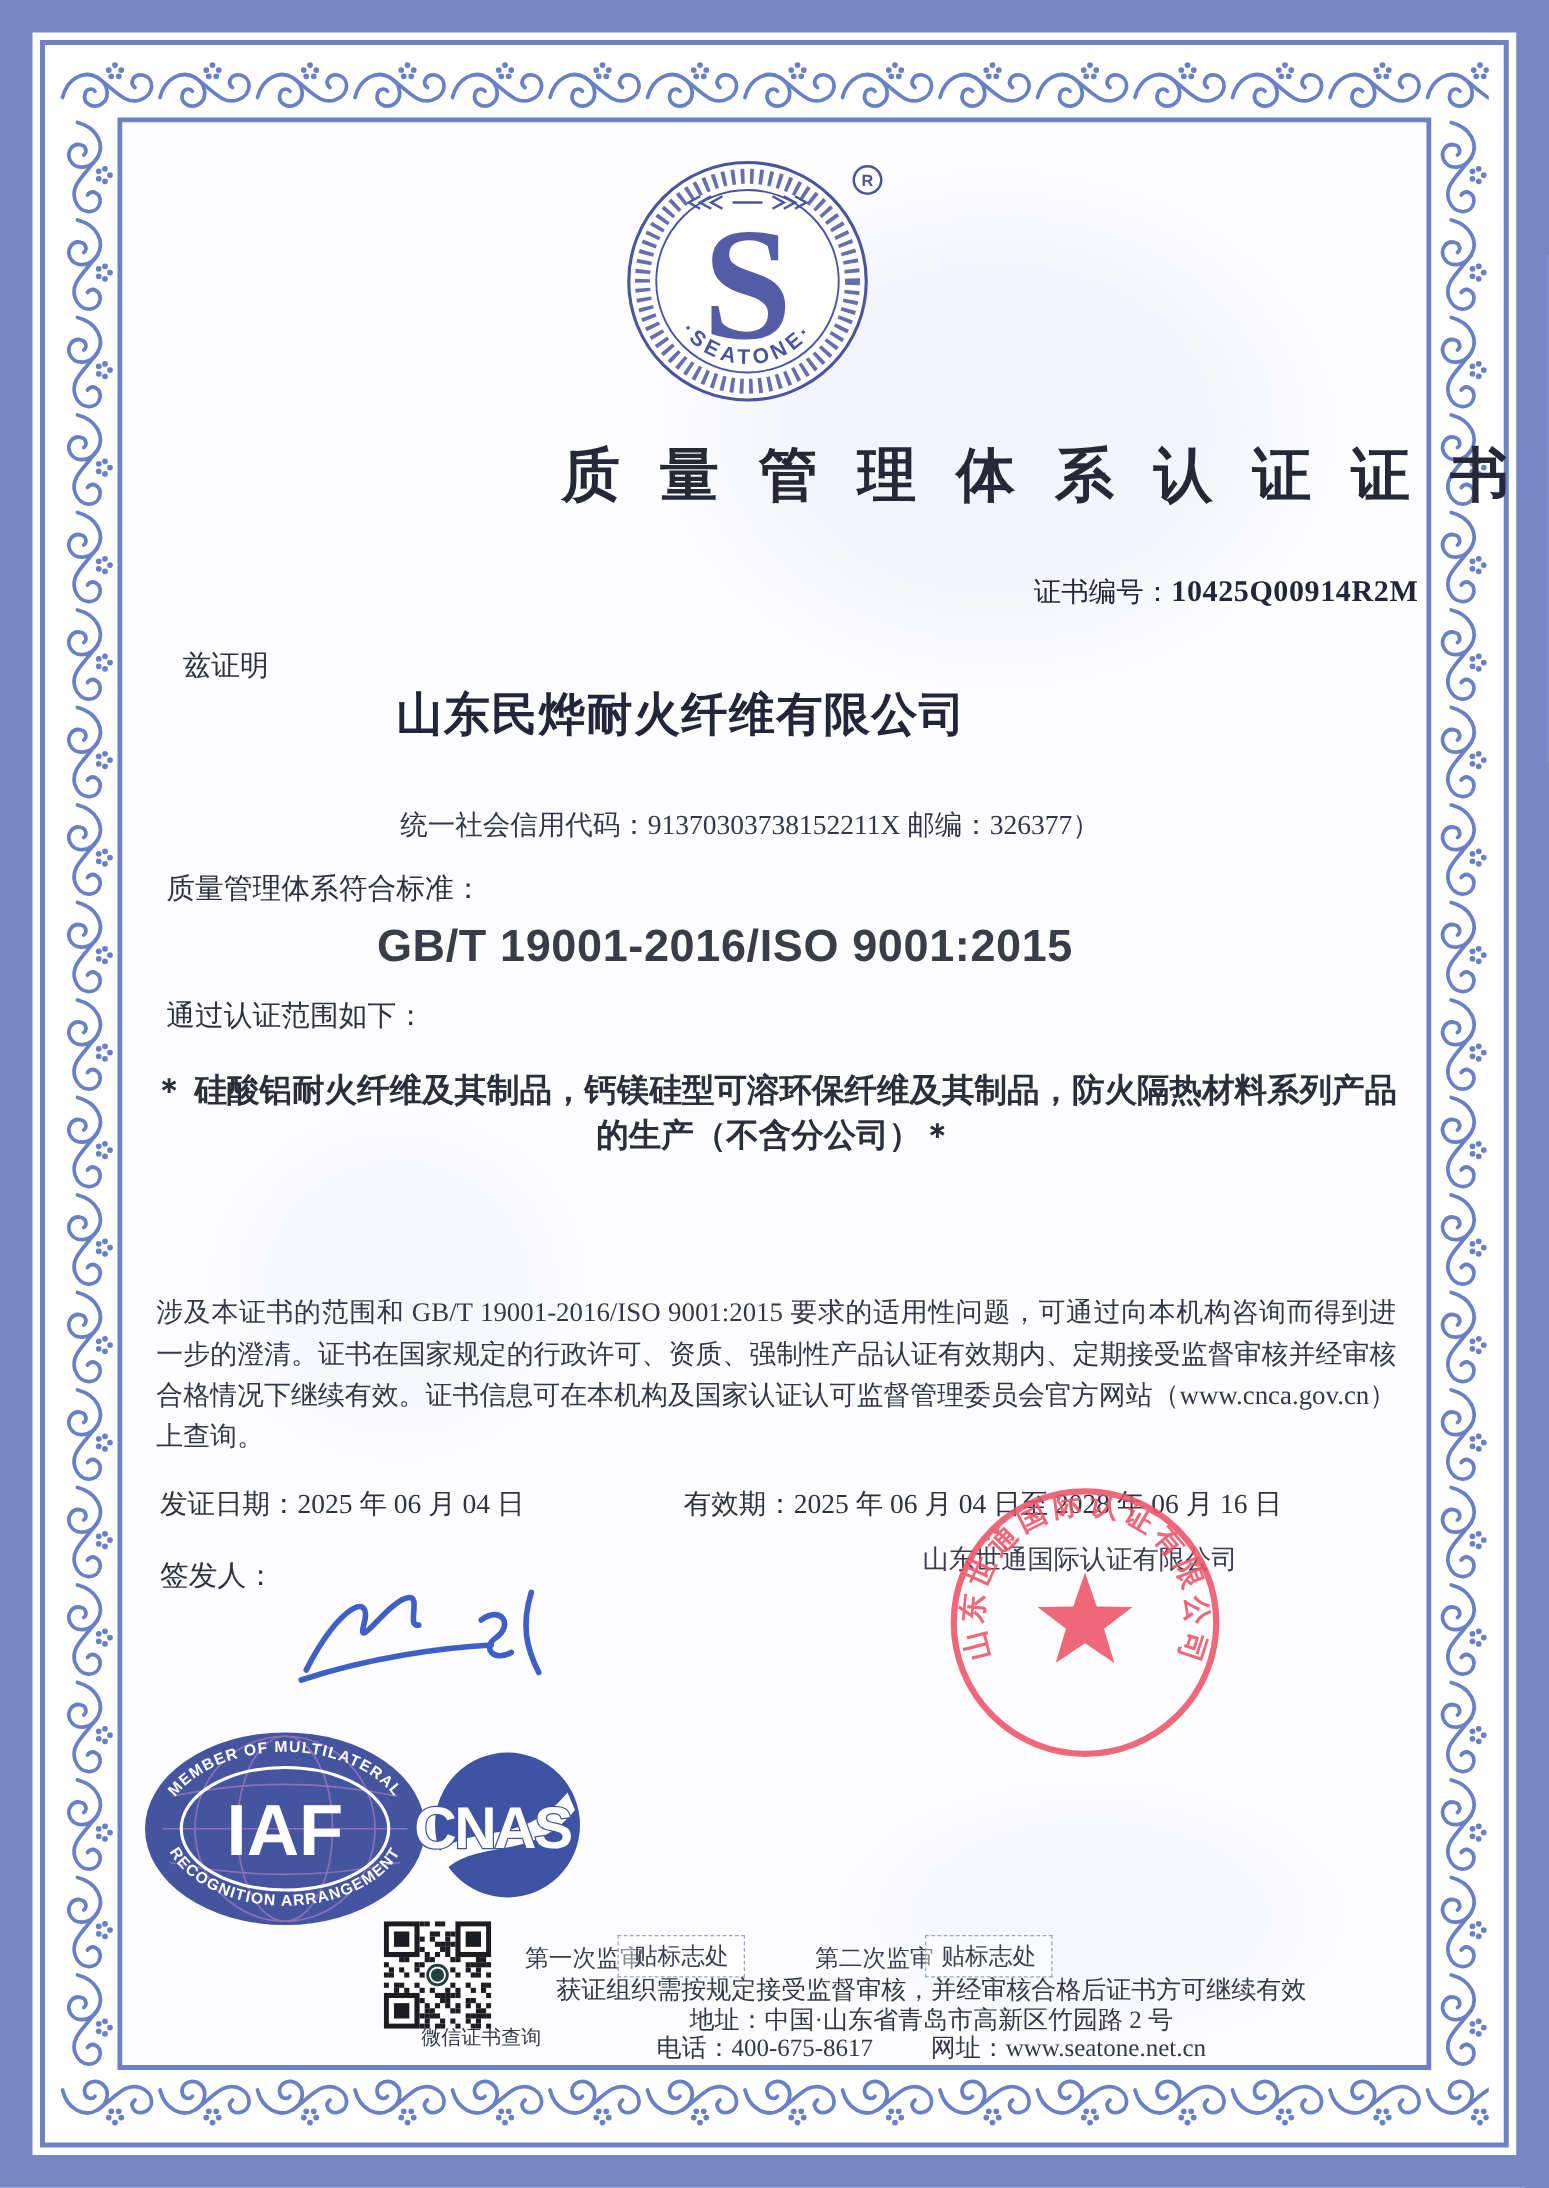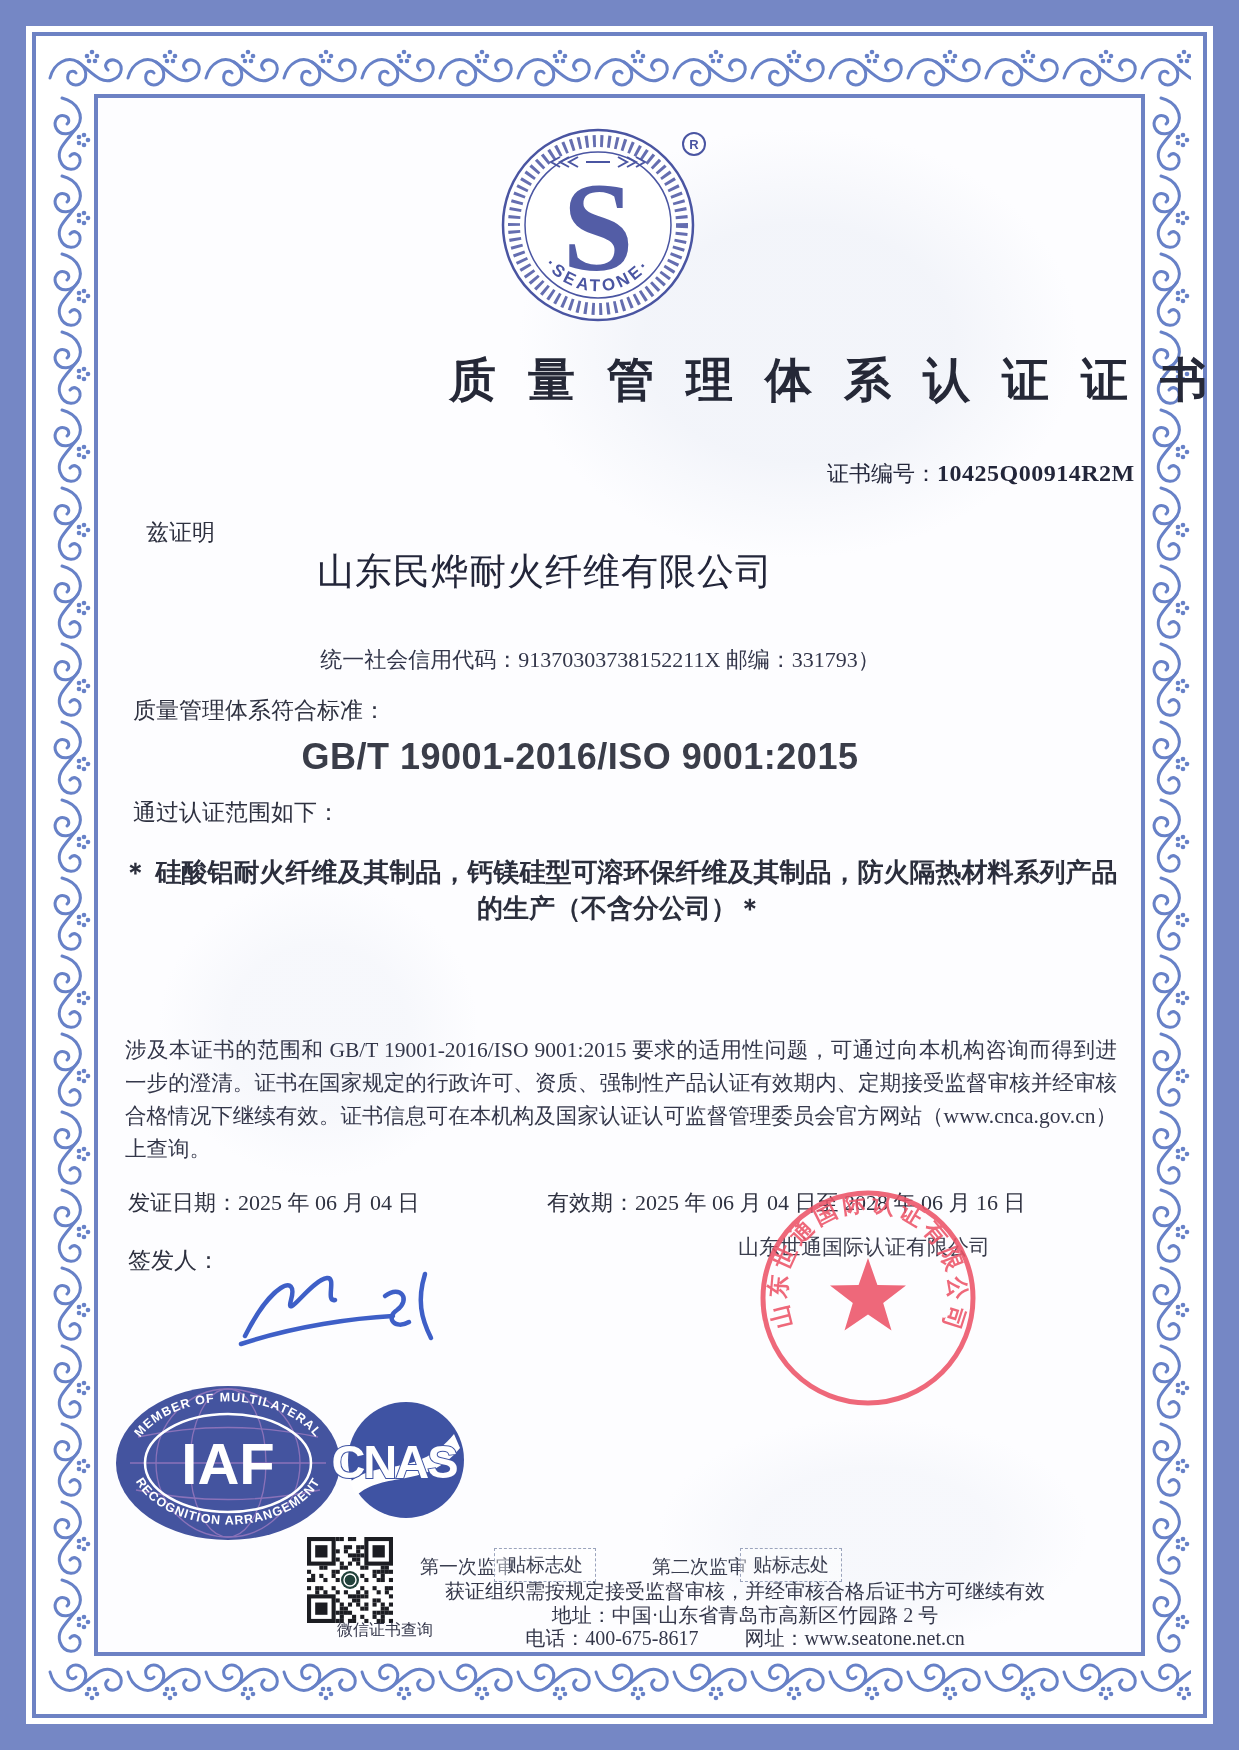--- a/index.html
+++ b/index.html
@@ -11,21 +11,21 @@
   .line-inner{inset:94px;}
   .ornament{position:absolute;}
   .content{position:absolute;inset:98px;background:#fdfdff;}
   .wm{position:absolute;border-radius:50%;background:radial-gradient(closest-side,#edf0f7 55%,rgba(237,240,247,0));opacity:.65;}
   .abs{position:absolute;}
   .title{left:16px;right:0;top:349px;text-align:right;font-size:47px;font-weight:700;color:#252837;
          letter-spacing:32px;text-indent:32px;margin-left:24px;}
   .certno{left:795px;top:459px;font-size:22px;color:#23263a;margin-left:32px;}
   .certno b{font-size:24px;letter-spacing:.5px;}
   .intro{left:146px;top:517px;font-size:23px;}
-  .company{left:45px;width:1000px;top:547px;text-align:center;font-size:37px;font-weight:400;color:#23263a;letter-spacing:1px;}
+  .company{left:45px;width:1000px;top:547px;text-align:center;font-size:37px;font-weight:700;color:#23263a;letter-spacing:1px;}
   .addr{left:100px;width:1000px;text-align:center;font-size:22px;color:#33364a;}
   .addr1{top:612px;}
   .addr2{top:645px;}
   .label{font-size:23px;color:#2e3140;}
   .stdlabel{left:133px;top:695px;}
   .std{left:120px;width:920px;top:736px;text-align:center;font-family:"Liberation Sans","DejaVu Sans",sans-serif;
        font-size:36px;font-weight:600;color:#3a3d49;letter-spacing:.5px;}
   .scopelabel{left:133px;top:797px;}
   .scope{left:118px;width:1004px;top:854px;text-align:center;font-family:"Liberation Sans","DejaVu Sans",sans-serif;
          font-size:26px;font-weight:700;color:#2b2e3c;line-height:36px;}
@@ -187,21 +187,21 @@
   </svg>
 
   <div class="abs title">质量管理体系认证证书</div>
 
   <div class="abs certno">
     <span>证书编号：</span><b>10425Q00914R2M</b>
   </div>
 
   <div class="abs intro">兹证明</div>
   <div class="abs company">山东民烨耐火纤维有限公司</div>
-  <div class="abs addr addr2">统一社会信用代码：91370303738152211X 邮编：331793）</div>
+  <div class="abs addr addr2">统一社会信用代码：91370303738152211X 邮编：326377）</div>
 
   <div class="abs label stdlabel">质量管理体系符合标准：</div>
   <div class="abs std">GB/T 19001-2016/ISO 9001:2015</div>
 
   <div class="abs label scopelabel">通过认证范围如下：</div>
   <div class="abs scope">＊ 硅酸铝耐火纤维及其制品，钙镁硅型可溶环保纤维及其制品，防火隔热材料系列产品的生产（不含分公司）＊</div>
 
   <div class="abs legal">涉及本证书的范围和 GB/T 19001-2016/ISO 9001:2015 要求的适用性问题，可通过向本机构咨询而得到进一步的澄清。证书在国家规定的行政许可、资质、强制性产品认证有效期内、定期接受监督审核并经审核合格情况下继续有效。证书信息可在本机构及国家认证认可监督管理委员会官方网站（www.cnca.gov.cn）上查询。</div>
 
   <div class="abs dateline issue">

